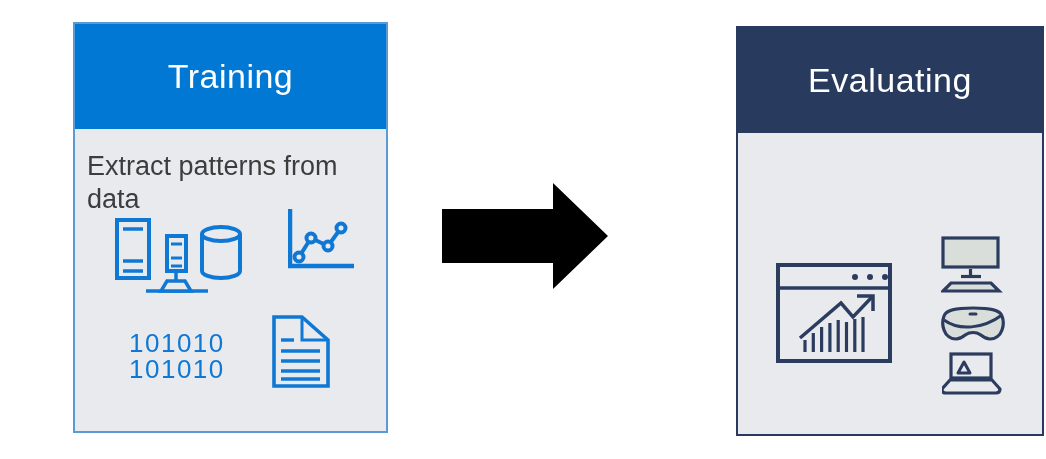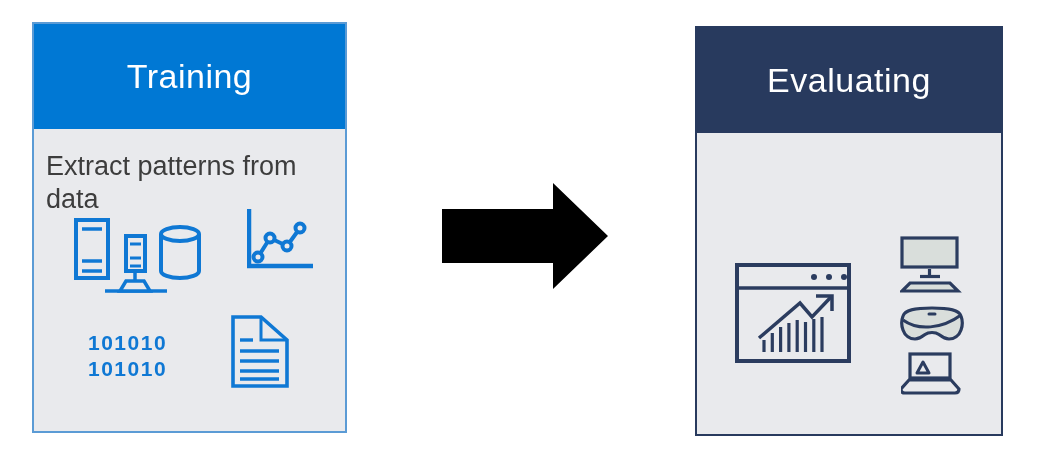--- a/index.html
+++ b/index.html
@@ -1,21 +1,21 @@
 <!DOCTYPE html>
 <html style="--page-bg: #FFFFFF; --training-header-bg: #0078D4; --training-border: #5B9BD5; --evaluating-header-bg: #283A5E; --evaluating-border: #283A5E; --card-body-bg: #E9EAED; --header-text: #FFFFFF; --body-text: #3D3D3D; --icon-blue: #0F78D4; --icon-navy: #2B3C5F; --screen-fill: #D9DEDB; --arrow: #000000;"><head>
 <meta charset="utf-8">
 <style>
   html,body{margin:0;padding:0;background:#fff;}
   .canvas{
     position:relative;width:1046px;height:459px;overflow:hidden;
     background:var(--page-bg,#ffffff);
     font-family:"Liberation Sans",sans-serif;
   }
-  .card{position:absolute;border:2px solid;background:var(--card-body-bg,#e9eaed);}
+  .card{position:absolute;border:2px solid;background:var(--card-body-bg,#e9eaed);margin-left:41px;}
   .card-training{left:32px;top:22px;width:311px;height:407px;border-color:var(--training-border,#5b9bd5);}
   .card-evaluating{left:695px;top:26px;width:304px;height:406px;border-color:var(--evaluating-border,#283a5e);}
   .card-header{
     height:105px;display:flex;align-items:center;justify-content:center;
     color:var(--header-text,#fff);font-size:34px;letter-spacing:.5px;
   }
   .card-training .card-header{background:var(--training-header-bg,#0078d4);}
   .card-evaluating .card-header{background:var(--evaluating-header-bg,#283a5e);}
   .card-body{position:absolute;left:0;top:105px;right:0;bottom:0;}
   .card-desc{
@@ -26,21 +26,21 @@
   svg{display:block;}
   
   .ic-b .s{stroke:var(--icon-blue,#0f78d4);fill:none;}
   .ic-b .mask{stroke:var(--icon-blue,#0f78d4);fill:var(--card-body-bg,#e9eaed);}
   .ic-n .s{stroke:var(--icon-navy,#2b3c5f);fill:none;}
   .ic-n .f{fill:var(--icon-navy,#2b3c5f);stroke:none;}
   .ic-n .scr{stroke:var(--icon-navy,#2b3c5f);fill:var(--screen-fill,#d9dedb);}
   .ic-n .scr2{stroke:var(--icon-navy,#2b3c5f);fill:var(--card-body-bg,#e9eaed);}
   .binary{
     position:absolute;left:54px;top:201px;width:86px;text-align:left;
-    font-weight:bold;font-size:21px;line-height:26px;letter-spacing:1.5px;
+    font-weight:normal;font-size:26px;line-height:26px;letter-spacing:1.5px;
     color:var(--icon-blue,#0f78d4);
   }
   .arrow-wrap{position:absolute;left:442px;top:183px;width:166px;height:106px;}
   .arrow-wrap polygon{fill:var(--arrow,#000);}
 </style>
 </head>
 <body>
 
 <div class="canvas">
 

